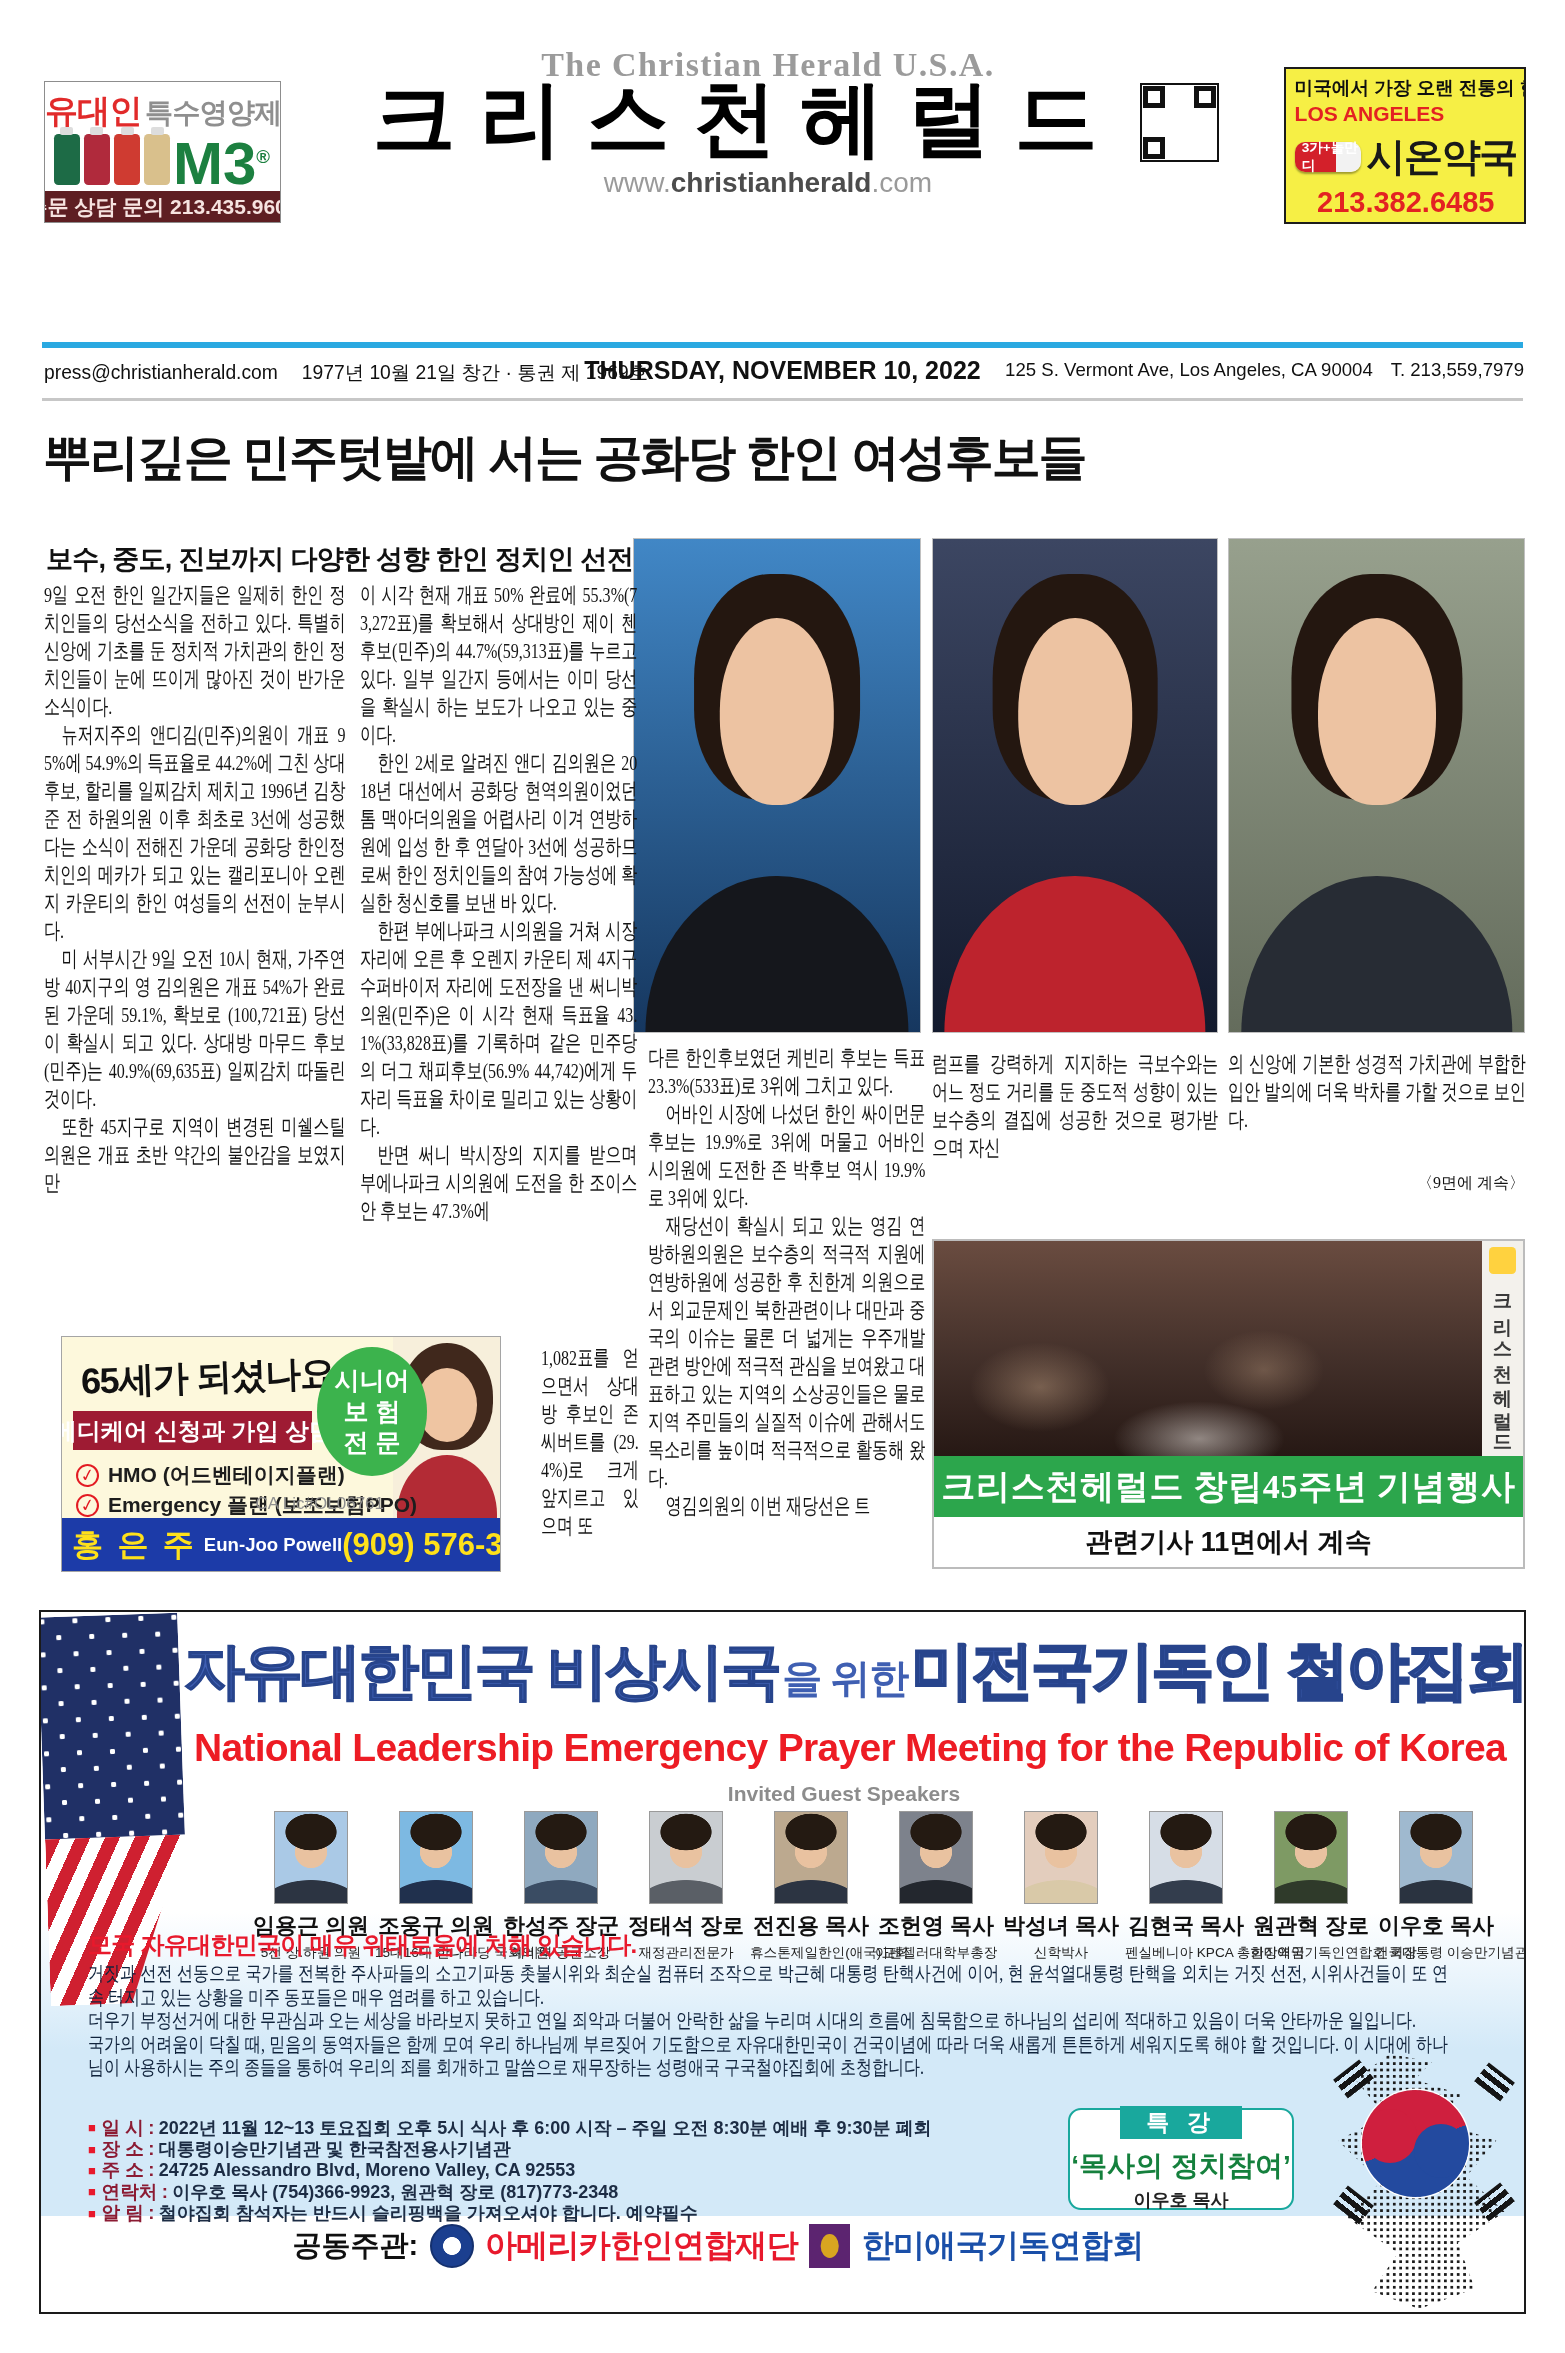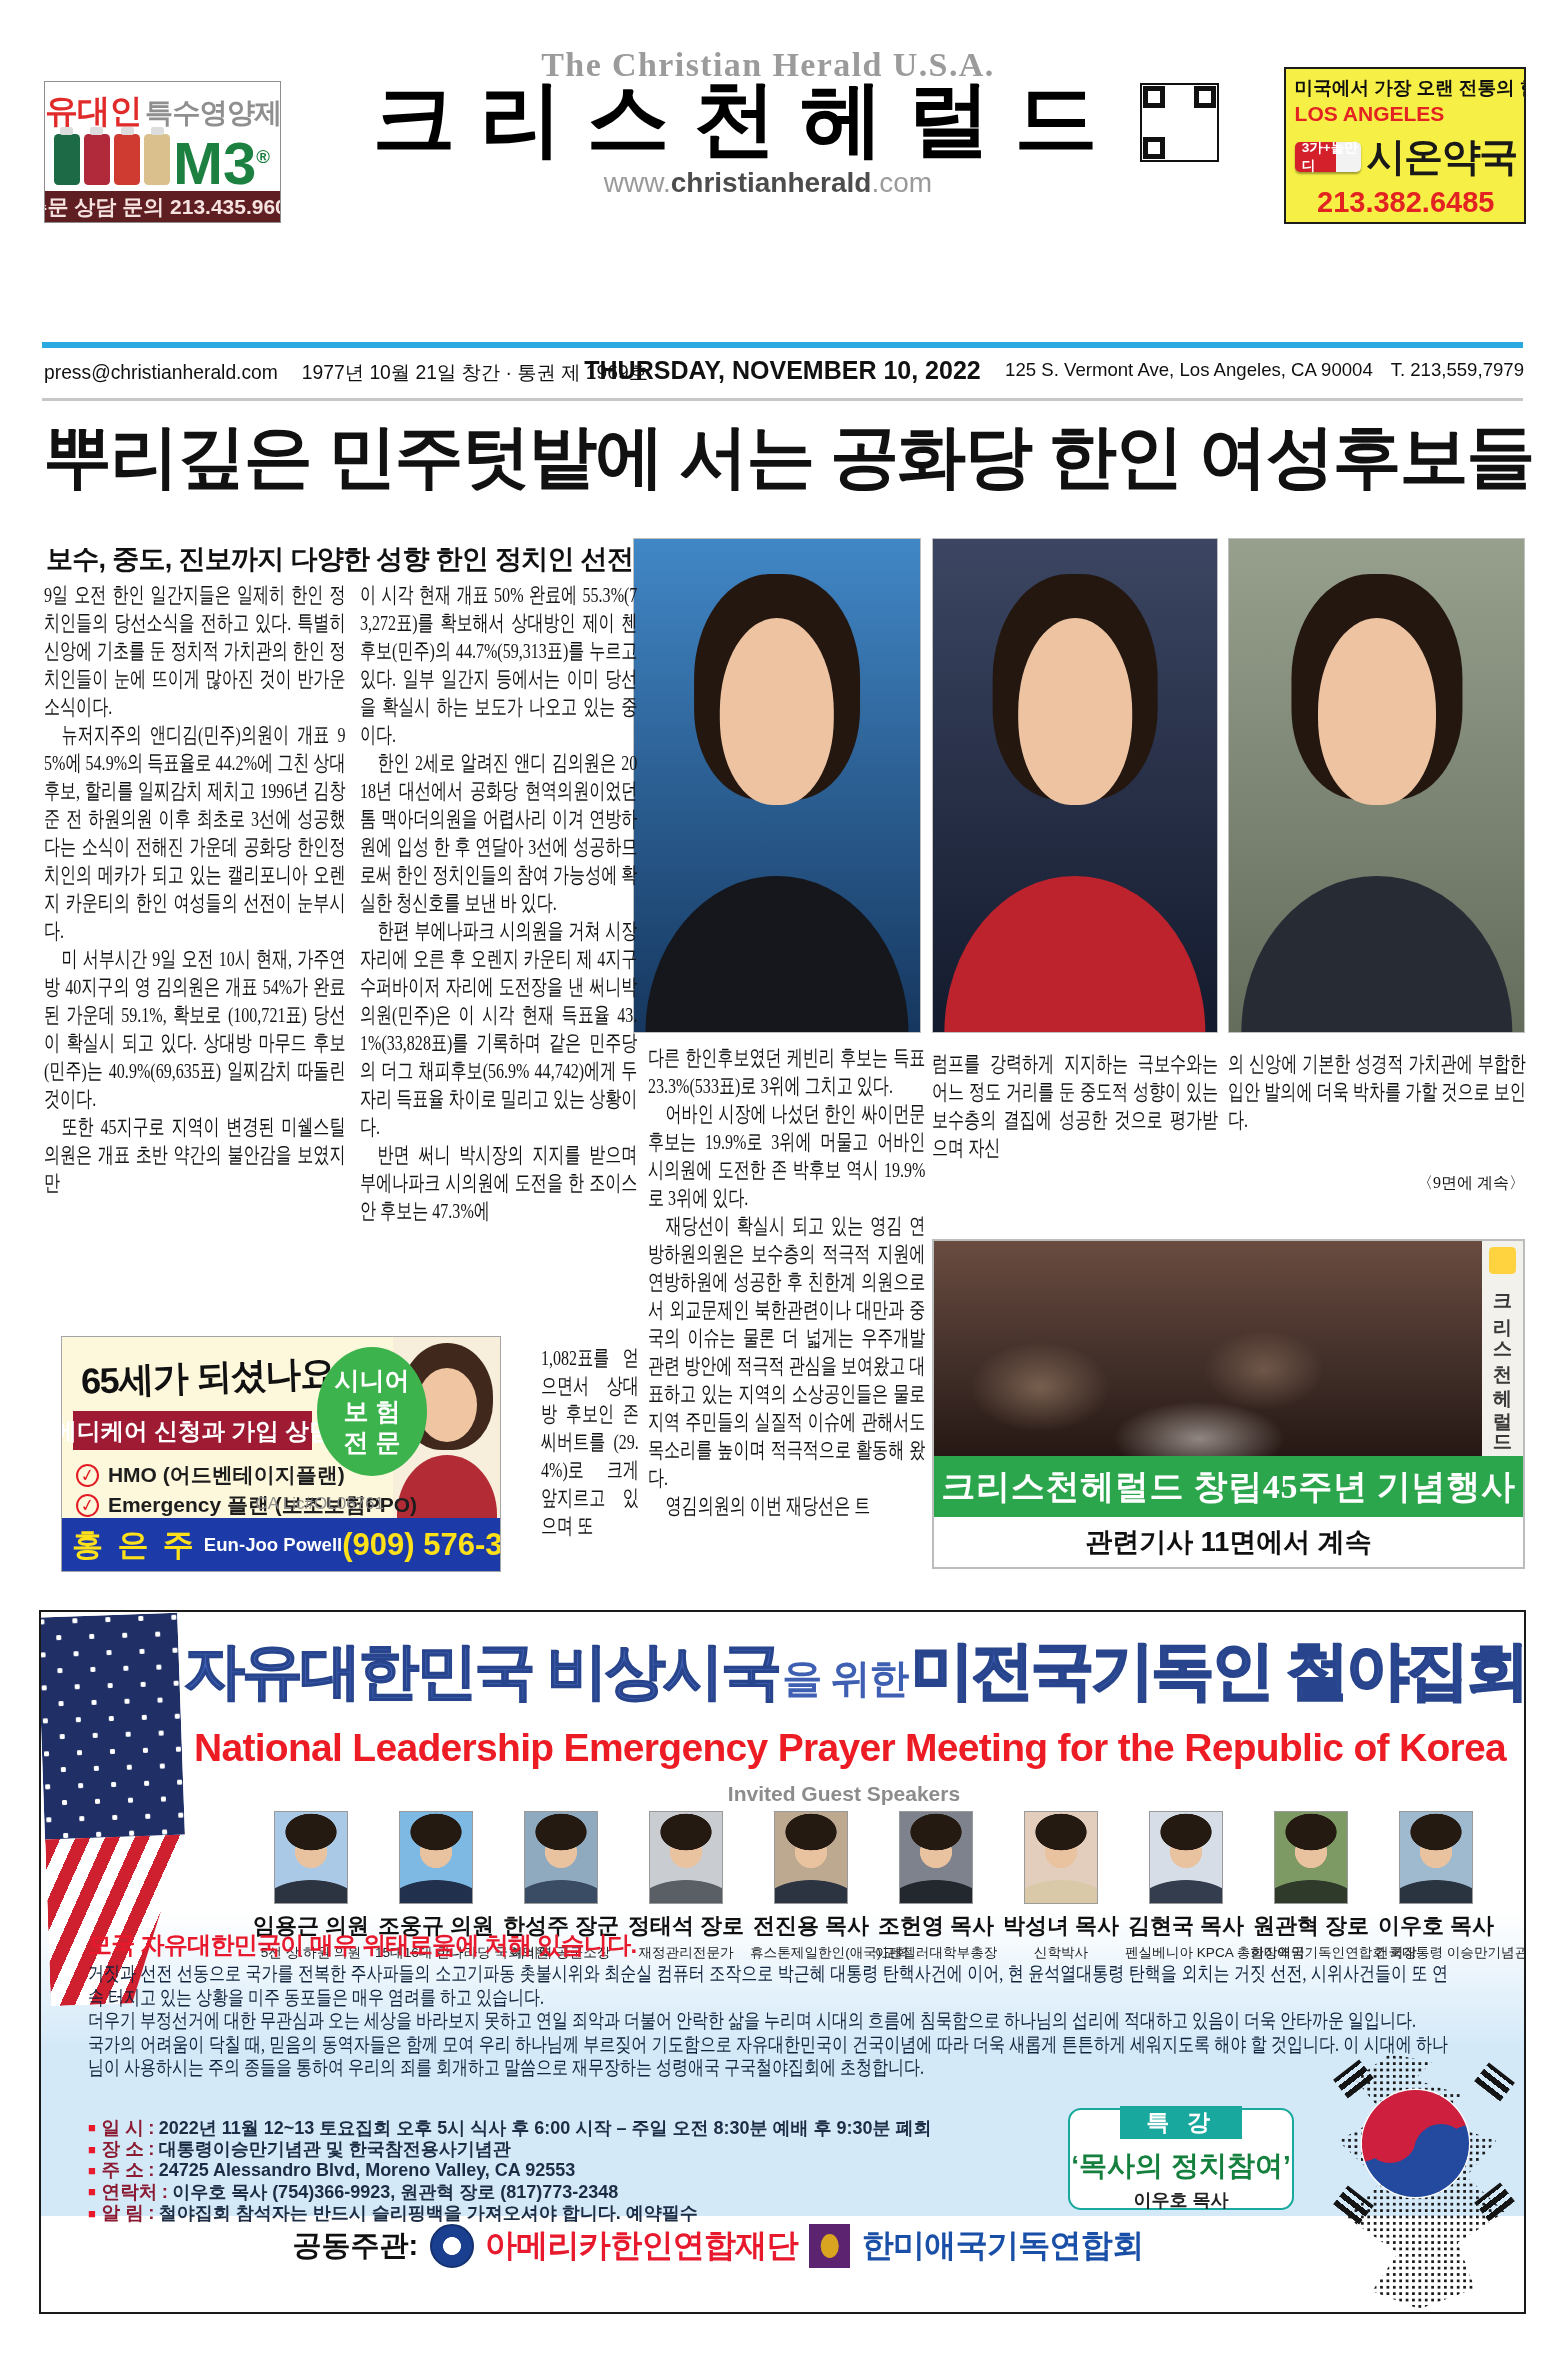--- a/index.html
+++ b/index.html
@@ -34,38 +34,38 @@
   .qr i{position:absolute;width:21.4px;height:21.4px;border:5px solid #111;background:#fff}
   .qr .q1{left:1.4px;top:1.4px}.qr .q2{right:1.4px;top:1.4px}.qr .q3{left:1.4px;bottom:1.4px}
   .mh-web{position:absolute;left:307px;top:167px;width:922px;text-align:center;font-size:28px;color:#9a9a9a}
   .mh-web b{color:#4c4c4c;font-weight:700}
 
   .pharmad{position:absolute;left:1284px;top:67px;width:242px;height:157px;background:#f6ef45;border:2.1px solid #1c1c1c;
            padding:5.7px 7.1px 0 8.6px;overflow:hidden}
   .ph-l1{font-size:18.6px;font-weight:800;color:#101010;white-space:nowrap}
   .ph-l2{font-size:21px;font-weight:800;color:#e32222;margin-top:1.4px}
   .ph-row{display:flex;align-items:center;gap:5.7px;margin-top:4.3px}
-  .capsule{width:84px;height:30px;border-radius:5px;background:linear-gradient(90deg,#d3202a 0 62%,#f2f2f2 62%);
+  .capsule{width:84px;height:30px;border-radius:10px;background:linear-gradient(90deg,#d3202a 0 62%,#f2f2f2 62%);
            color:#fff;font-size:13.6px;font-weight:800;display:flex;align-items:center;padding-left:7.1px;box-shadow:0 1.4px 2.1px rgba(0,0,0,.35)}
   .ph-name{font-size:39px;font-weight:900;color:#191919;letter-spacing:-1.4px;white-space:nowrap}
   .ph-phone{font-size:29px;font-weight:900;color:#e32222;text-align:center;margin-top:1.4px}
   .ph-addr{font-size:18.6px;font-weight:700;color:#101010;text-align:center}
 
   
   .rule-blue{position:absolute;left:42px;top:342px;width:1481px;height:6.4px;background:#2aa9e1}
   .dl-left{position:absolute;left:44px;top:359px;font-size:19.3px;color:#101010;white-space:nowrap}
   .dl-left .gap{display:inline-block;width:18.6px}
   .dl-center{position:absolute;left:50%;transform:translateX(-50%);top:356px;font-size:25px;font-weight:800;letter-spacing:0;white-space:nowrap}
   .dl-right{position:absolute;right:41px;top:359px;font-size:18.6px;color:#101010;white-space:nowrap}
   .dl-right .gap{display:inline-block;width:13px}
   .rule-gray{position:absolute;left:42px;top:398px;width:1481px;height:2.9px;background:#c7c7c7}
 
   
   .headline{position:absolute;left:43px;top:415px;width:1480px;text-align:left;
-            font-size:69px;font-weight:900;letter-spacing:-2.1px;line-height:84px;white-space:nowrap}
+            font-size:49px;font-weight:900;letter-spacing:-2.1px;line-height:84px;white-space:nowrap}
   .subhead{position:absolute;left:46px;top:541px;font-size:27px;font-weight:800;letter-spacing:-0.7px}
 
   .portrait{position:absolute;top:538px;height:495px;border:0.7px solid #c0c0c0;overflow:hidden}
   .pt1{left:633px;width:288px;background:linear-gradient(180deg,#4187c6,#16375f)}
   .pt2{left:932px;width:286px;background:linear-gradient(180deg,#3c4662,#131a2d)}
   .pt3{left:1228px;width:297px;background:linear-gradient(180deg,#97a08d,#646c5c)}
   .portrait .hair{position:absolute;left:50%;top:7%;transform:translateX(-50%);width:58%;height:46%;background:#241710;border-radius:46% 46% 40% 40%}
   .portrait .face{position:absolute;left:50%;top:16%;transform:translateX(-50%);width:40%;height:38%;background:#edc3a2;border-radius:50% 50% 46% 46%}
   .portrait .torso{position:absolute;left:50%;bottom:-1.4px;transform:translateX(-50%);width:92%;height:32%;border-radius:50% 50% 0 0/100% 100% 0 0}
   .pt1 .torso{background:#15171c}.pt2 .torso{background:#bd232d}.pt3 .torso{background:#272c34}

